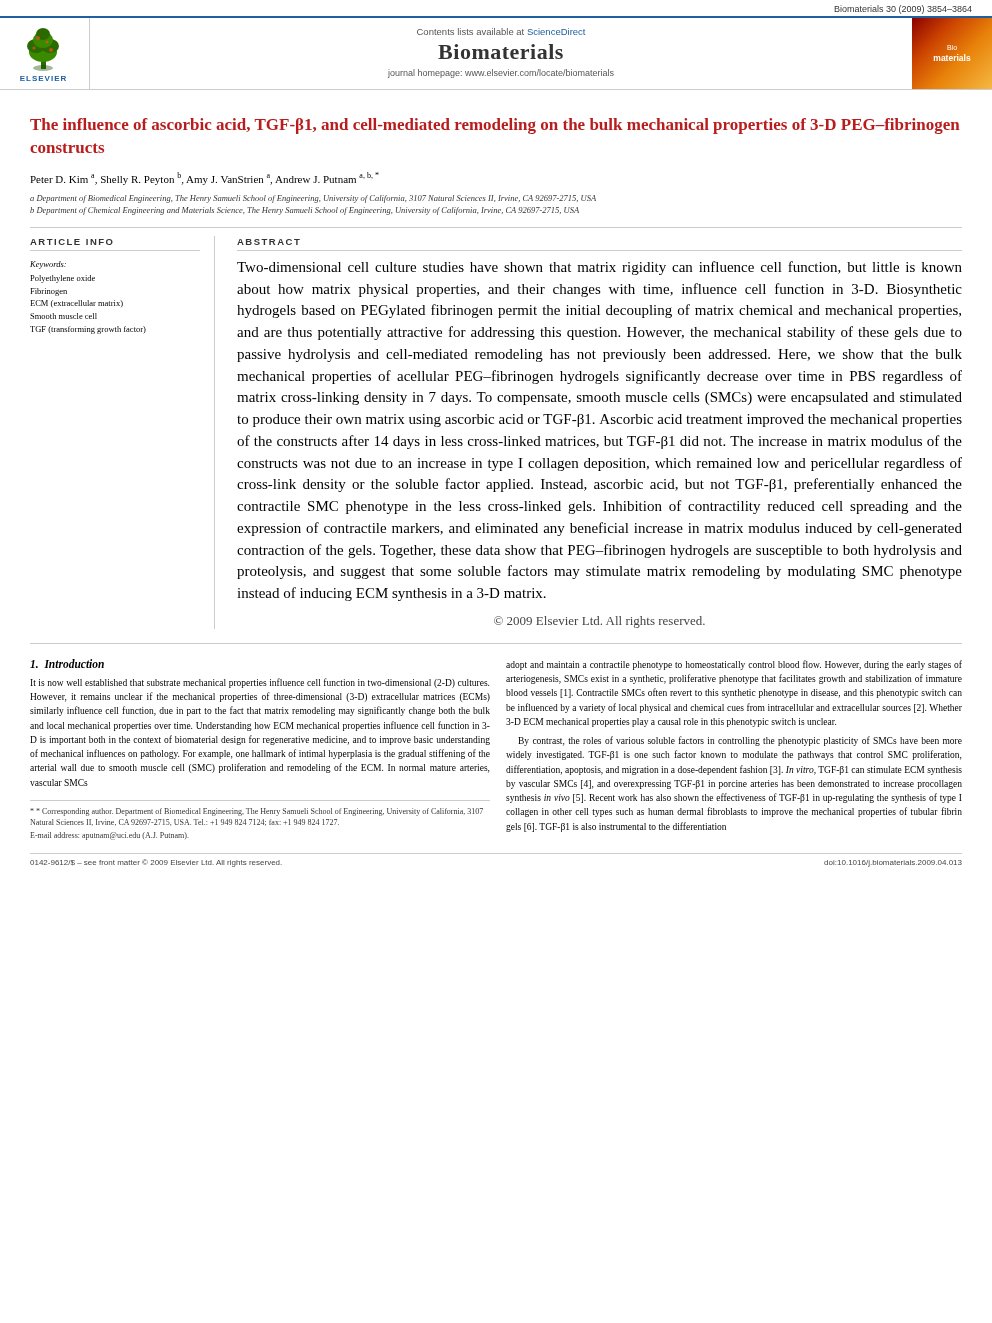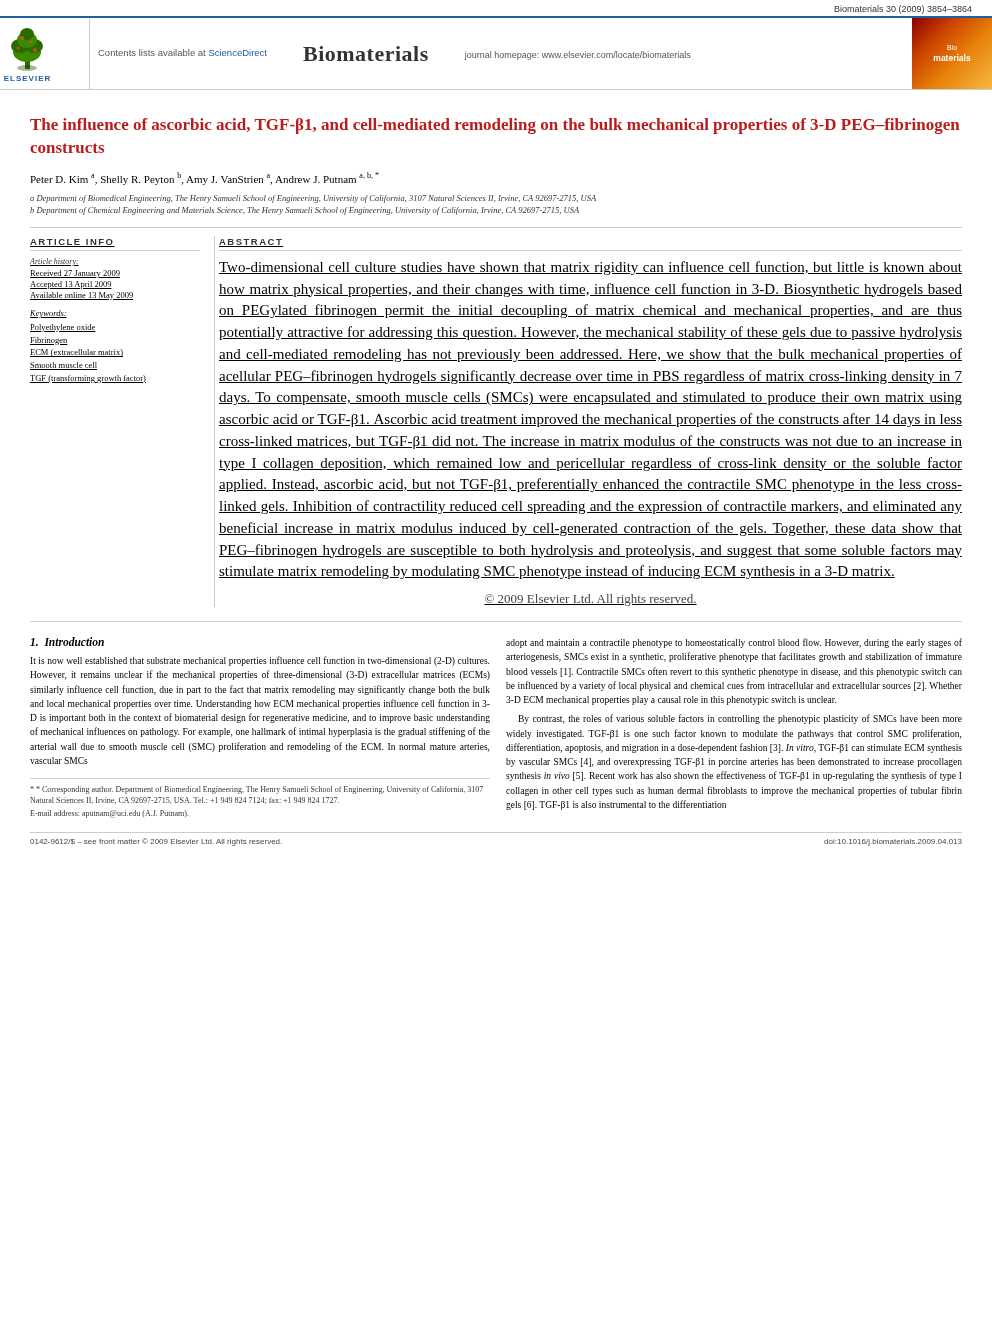--- a/index.html
+++ b/index.html
@@ -35,21 +35,21 @@
       border-bottom: 1px solid #ccc;
       display: flex;
       align-items: stretch;
       padding: 0;
       margin: 0 0 0 0;
     }
 
     .journal-header-left {
       display: flex;
       align-items: center;
-      padding: 6px 0;
+      padding: 6px 16px;
       border-right: 1px solid #ccc;
       min-width: 90px;
     }
 
     .elsevier-logo {
       display: flex;
       flex-direction: column;
       align-items: center;
       font-size: 8px;
     }
@@ -59,26 +59,25 @@
       font-weight: bold;
       font-size: 8px;
       color: #2060a0;
       margin-top: 2px;
       letter-spacing: 1px;
     }
 
     .journal-header-center {
       flex: 1;
       display: flex;
-      flex-direction: row;
+      flex-direction: column;
       align-items: center;
       justify-content: flex-start;
       padding: 8px;
       text-align: center;
-      gap: 36px;
     }
 
     .science-direct-link {
       font-family: Arial, sans-serif;
       font-size: 9.5px;
       color: #555;
       margin-bottom: 2px;
     }
 
     .science-direct-link a {
@@ -164,23 +163,22 @@
     
     .section-divider {
       border: none;
       border-top: 1px solid #ccc;
       margin: 8px 0;
     }
 
     
     .two-column {
       display: flex;
-      gap: 4px;
+      gap: 22px;
       margin-top: 8px;
-      text-decoration: underline;
     }
 
     .article-info-col {
       width: 185px;
       flex-shrink: 0;
       border-right: 1px solid #ccc;
       padding-right: 14px;
     }
 
     .abstract-col {
@@ -386,26 +384,20 @@
       <div>b Department of Chemical Engineering and Materials Science, The Henry Samueli School of Engineering, University of California, Irvine, CA 92697-2715, USA</div>
     </div>
 
     <hr class="section-divider">
 
     <div class="two-column">
 
       <div class="article-info-col">
         <div class="section-heading">ARTICLE INFO</div>
 
-        <div class="article-history">
-          <span class="label">Article history:</span>
-          <div class="date-entry">Received 27 January 2009</div>
-          <div class="date-entry">Accepted 13 April 2009</div>
-          <div class="date-entry">Available online 13 May 2009</div>
-        </div>
 
         <div class="keywords-heading">Keywords:</div>
         <ul class="keywords-list">
           <li>Polyethylene oxide</li>
           <li>Fibrinogen</li>
           <li>ECM (extracellular matrix)</li>
           <li>Smooth muscle cell</li>
           <li>TGF (transforming growth factor)</li>
         </ul>
       </div>

